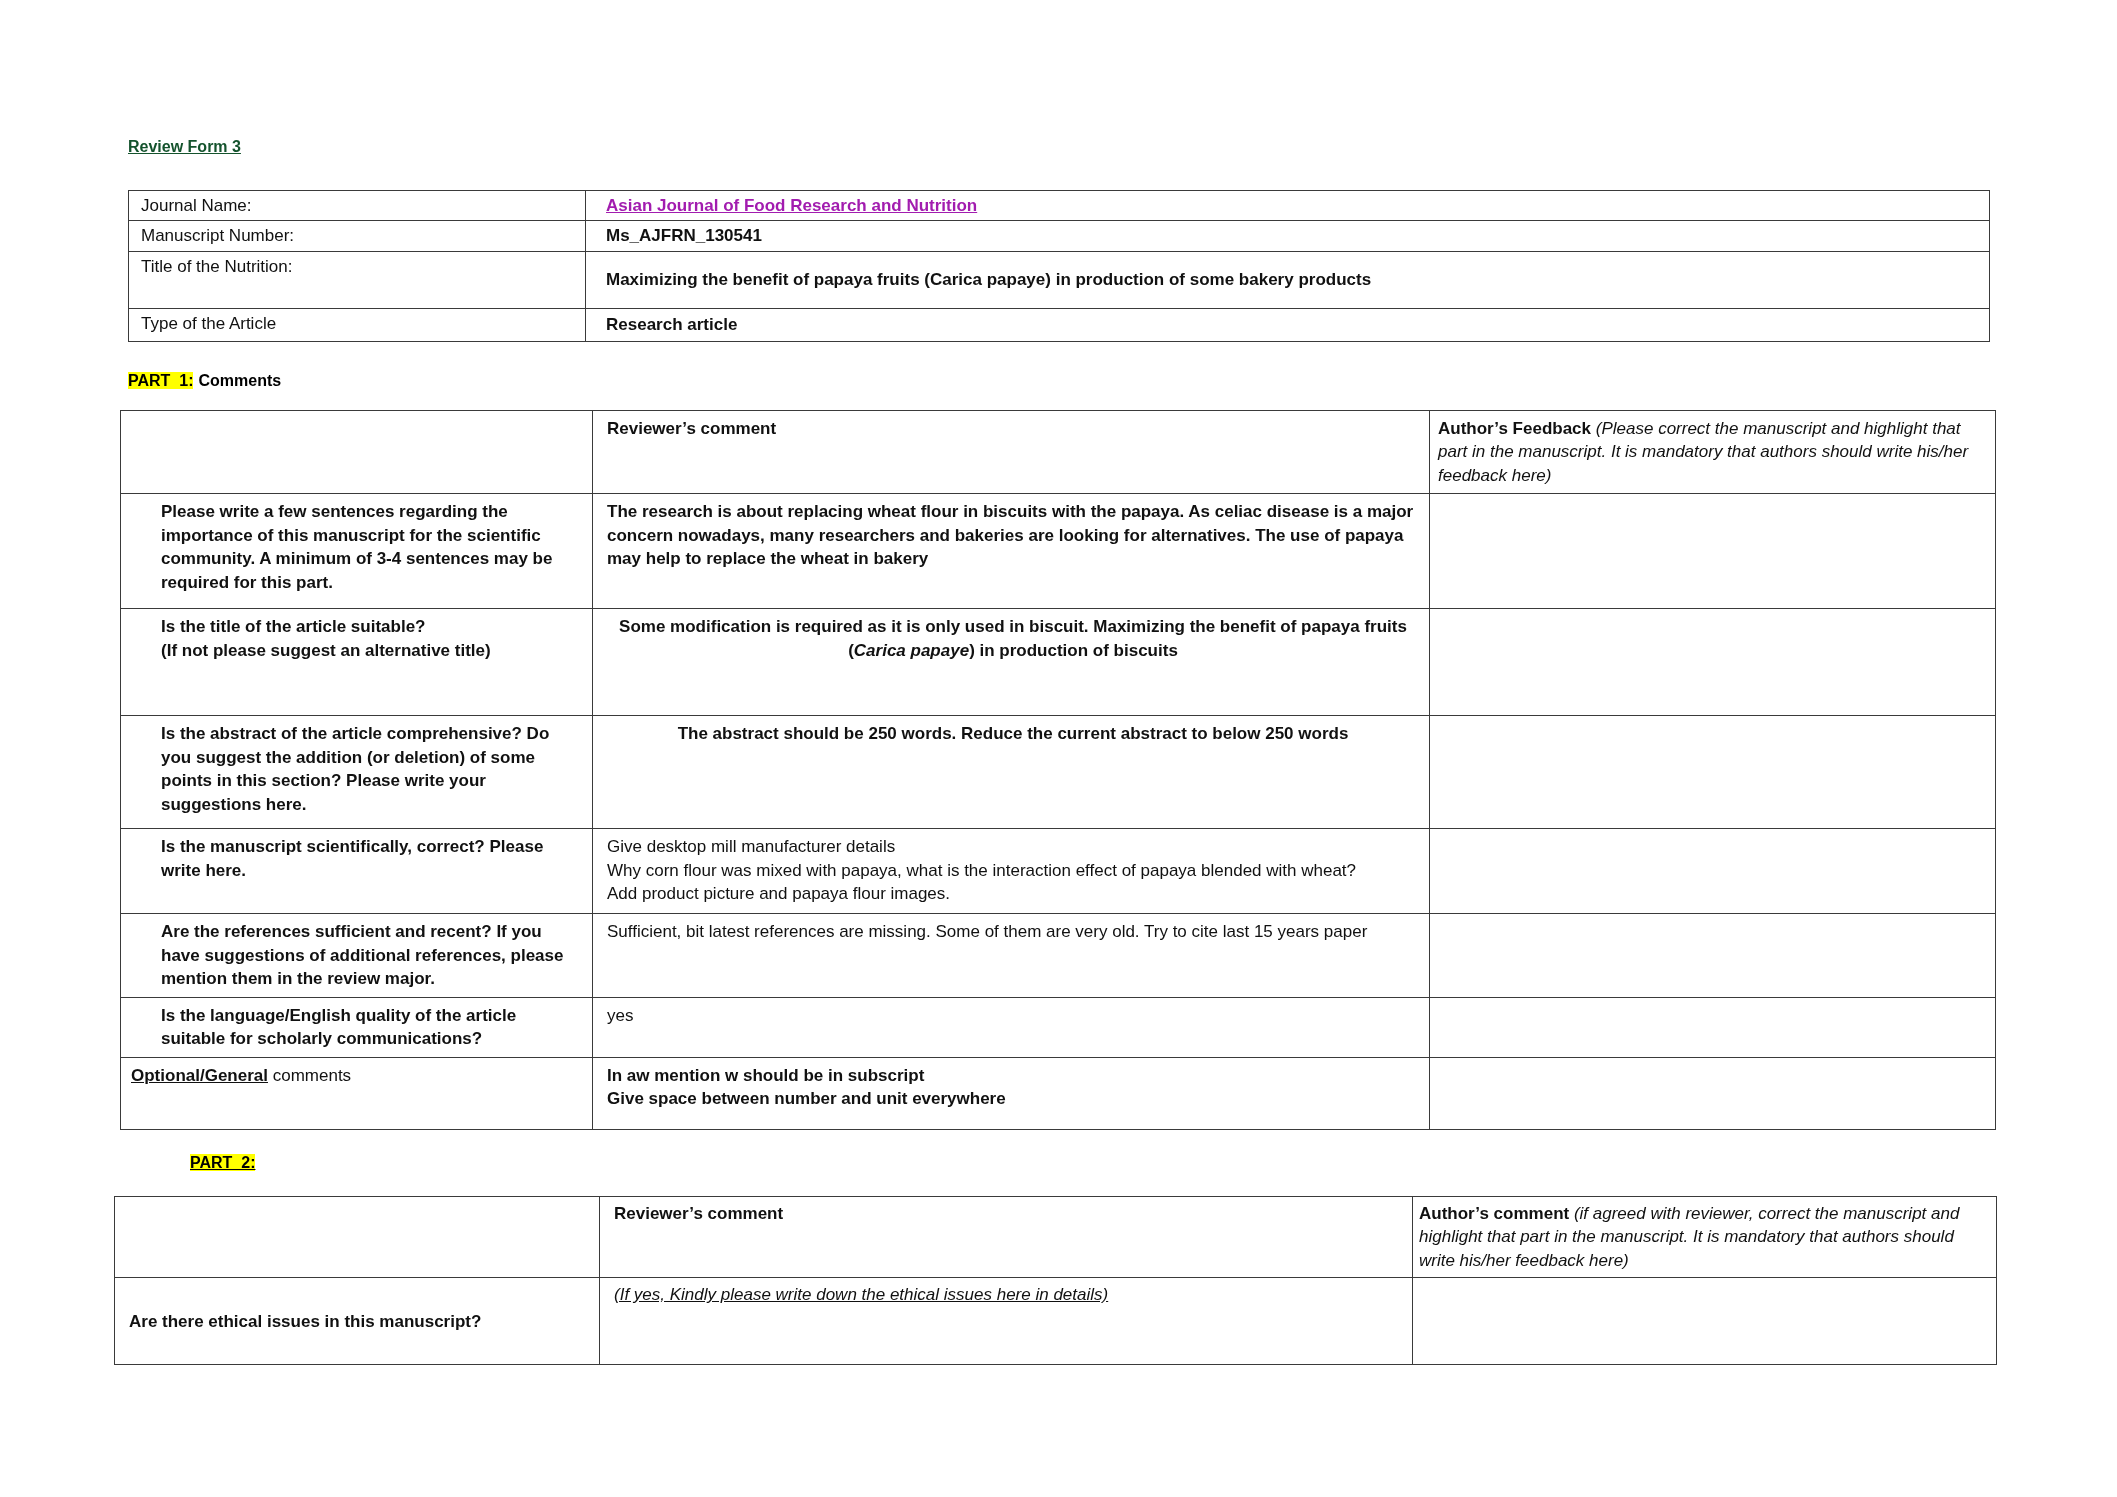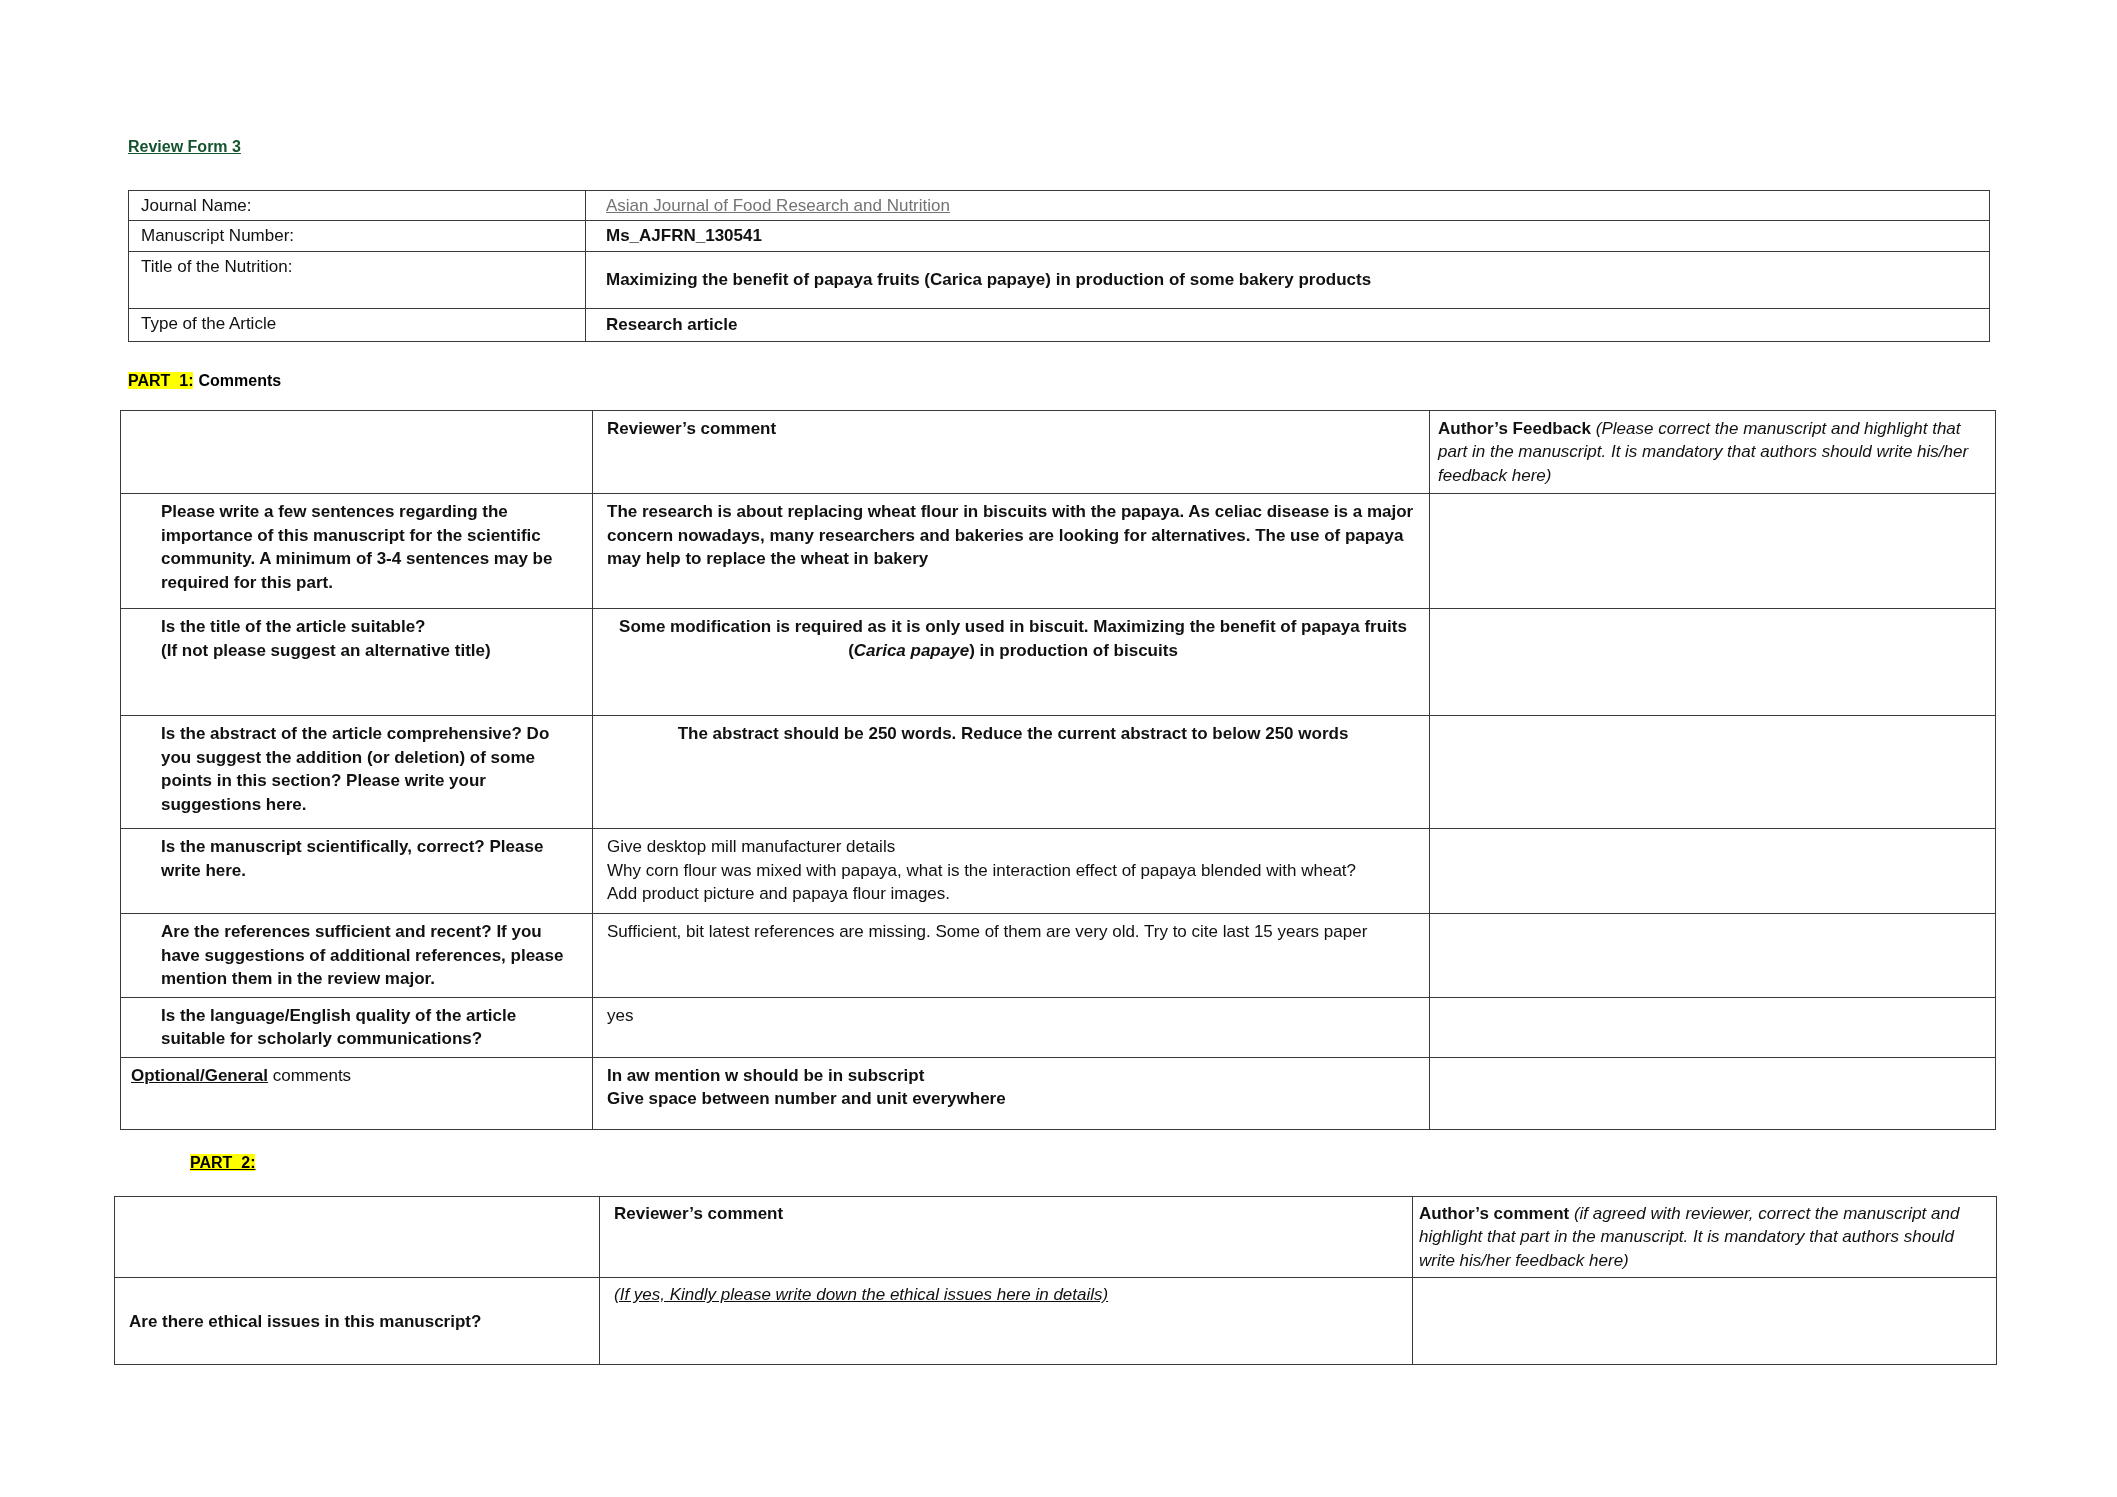--- a/index.html
+++ b/index.html
@@ -29,21 +29,21 @@
 
   
   .meta-table { position: absolute; left: 128px; top: 190px; width: 1862px; }
   .meta-table td { padding: 3px 8px 3px 12px; }
   .meta-table .meta-label { width: 457px; font-weight: normal; }
   .meta-table .meta-value { font-weight: bold; padding-left: 20px; vertical-align: middle; }
   .meta-table tr:nth-child(1) td { height: 27px; }
   .meta-table tr:nth-child(2) td { height: 28px; }
   .meta-table tr:nth-child(3) td { height: 57px; }
   .meta-table tr:nth-child(4) td { height: 33px; }
-  .journal-link { color: #737373; font-weight: normal; text-decoration: underline; cursor: pointer; }
+  .journal-link { color: #a21caf; font-weight: bold; text-decoration: underline; cursor: pointer; }
 
   
   .section-heading { position: absolute; font-size: 16px; font-weight: bold; color: #000; }
   .hl { background: #ffff00; white-space: pre-wrap; }
   .part1-heading { left: 128px; top: 372px; }
   .part2-heading { left: 190px; top: 1154px; text-decoration: underline; }
   .heading-rest { margin-left: 5px; }
 
   
   .part1-table { position: absolute; left: 120px; top: 410px; width: 1875px; }

